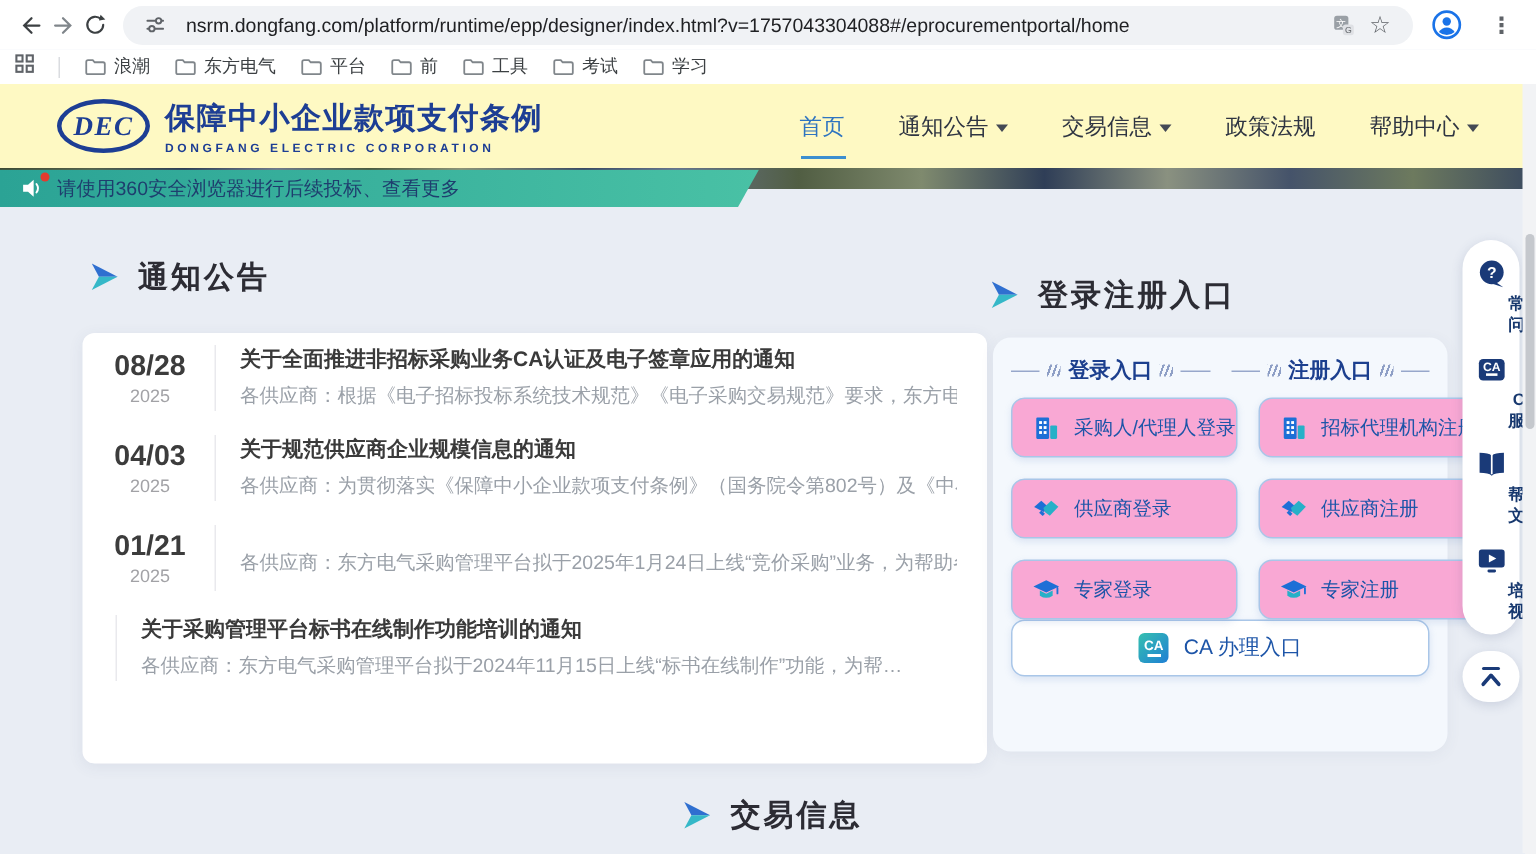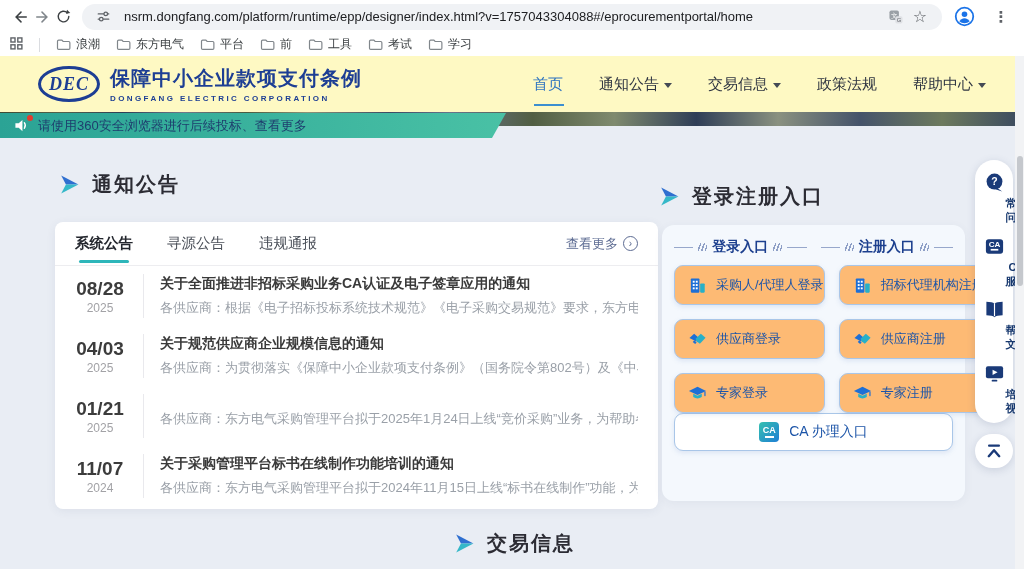--- a/index.html
+++ b/index.html
@@ -69,21 +69,21 @@
   .n-title { font-size:14px; font-weight:bold; color:#3a3a3a; white-space:nowrap; overflow:hidden; text-overflow:ellipsis; }
   .n-desc { font-size:13px; color:#9aa0a8; margin-top:6px; white-space:nowrap; overflow:hidden; }
 
   
   .login-panel { position:absolute; left:662px; top:99px; width:303px; height:276px; background:#f4f8fd; border-radius:12px; padding:13px 12px 0 12px; box-shadow:0 2px 10px rgba(60,80,120,.06); }
   .group-headers { display:grid; grid-template-columns:1fr 1fr; column-gap:14px; margin-bottom:9px; }
   .group-hd { display:flex; align-items:center; gap:5px; color:#1c3f8e; font-weight:bold; font-size:14px; }
   .hline { flex:1; height:1px; background:#97a7cb; }
   .slashes { width:9px; height:8px; flex:none; background:repeating-linear-gradient(110deg,transparent 0 2px,#8e9fc6 2px 3.4px); }
   .btn-grid { display:grid; grid-template-columns:1fr 1fr; column-gap:14px; row-gap:14px; }
-  .lbtn { height:40px; background:#fdba74; border:1px solid #a9c6e8; border-radius:9px; display:flex; align-items:center; padding-left:13px; gap:9px; color:#1d55a8; font-size:13px; cursor:pointer; box-shadow:0 2px 5px rgba(110,145,200,.18); white-space:nowrap; }
+  .lbtn { height:40px; background:#f9a8d4; border:1px solid #a9c6e8; border-radius:9px; display:flex; align-items:center; padding-left:13px; gap:9px; color:#1d55a8; font-size:13px; cursor:pointer; box-shadow:0 2px 5px rgba(110,145,200,.18); white-space:nowrap; }
   .ca-header { margin:13px 0 9px 0; }
   .ca-btn { height:38px; width:100%; background:#fff; border:1px solid #a9c6e8; border-radius:9px; display:flex; align-items:center; justify-content:center; gap:10px; color:#1d55a8; font-size:14px; cursor:pointer; box-shadow:0 2px 5px rgba(110,145,200,.18); }
   .ca-badge { width:20px; height:20px; border-radius:4px; background:linear-gradient(135deg,#35c0b0,#1f7fd4); display:flex; flex-direction:column; align-items:center; justify-content:center; color:#fff; font-size:9px; font-weight:bold; line-height:1; }
   .ca-badge i { display:block; width:9px; height:2px; background:#fff; margin-top:1.5px; }
 
   
   .quickbar { position:absolute; right:11px; top:34px; width:38px; background:#fff; border-radius:19px; padding:12px 0 8px 0; display:flex; flex-direction:column; align-items:center; gap:11px; box-shadow:0 2px 8px rgba(60,80,120,.18); z-index:25; }
   .qb-item { display:flex; flex-direction:column; align-items:center; gap:3px; cursor:pointer; }
   .qb-label { width:24px; text-align:center; font-size:11px; line-height:1.3; color:#17386e; font-weight:bold;margin-left:45px; }
   .top-btn { position:absolute; right:11px; top:308px; width:38px; height:34px; background:#fff; border-radius:17px; display:flex; align-items:center; justify-content:center; box-shadow:0 2px 8px rgba(60,80,120,.18); cursor:pointer; z-index:25; }
@@ -248,29 +248,20 @@
 
   <div class="sec-title title-notices">
     <svg width="19" height="19" viewBox="0 0 16 16">
         <polygon points="1,0.5 15.5,8 5,8" fill="#2f6fd0"></polygon>
         <polygon points="1,15.5 15.5,8 5,8" fill="#35b8c8"></polygon>
       </svg>
     <span class="txt">通知公告</span>
   </div>
 
   <div class="notice-card">
-    <div class="tabs-row">
-      <span class="tab active">系统公告</span>
-      <span class="tab">寻源公告</span>
-      <span class="tab">违规通报</span>
-      <span class="more-link">
-        <span>查看更多</span>
-        <span class="more-circle">›</span>
-      </span>
-    </div>
 
     <div class="notice-item">
       <div class="date-block">
         <div class="date-main">08/28</div>
         <div class="date-year">2025</div>
       </div>
       <div class="vline"></div>
       <div class="n-texts">
         <div class="n-title">关于全面推进非招标采购业务CA认证及电子签章应用的通知</div>
         <div class="n-desc">各供应商：根据《电子招标投标系统技术规范》《电子采购交易规范》要求，东方电气采购…</div>
@@ -294,24 +285,20 @@
         <div class="date-main">01/21</div>
         <div class="date-year">2025</div>
       </div>
       <div class="vline"></div>
       <div class="n-texts">
         <div class="n-desc">各供应商：东方电气采购管理平台拟于2025年1月24日上线“竞价采购”业务，为帮助各供…</div>
       </div>
     </div>
 
     <div class="notice-item">
-      <div class="date-block">
-        <div class="date-main">11/07</div>
-        <div class="date-year">2024</div>
-      </div>
       <div class="vline"></div>
       <div class="n-texts">
         <div class="n-title">关于采购管理平台标书在线制作功能培训的通知</div>
         <div class="n-desc">各供应商：东方电气采购管理平台拟于2024年11月15日上线“标书在线制作”功能，为帮…</div>
       </div>
     </div>
   </div>
 
   <div class="sec-title title-login">
     <svg width="19" height="19" viewBox="0 0 16 16">

